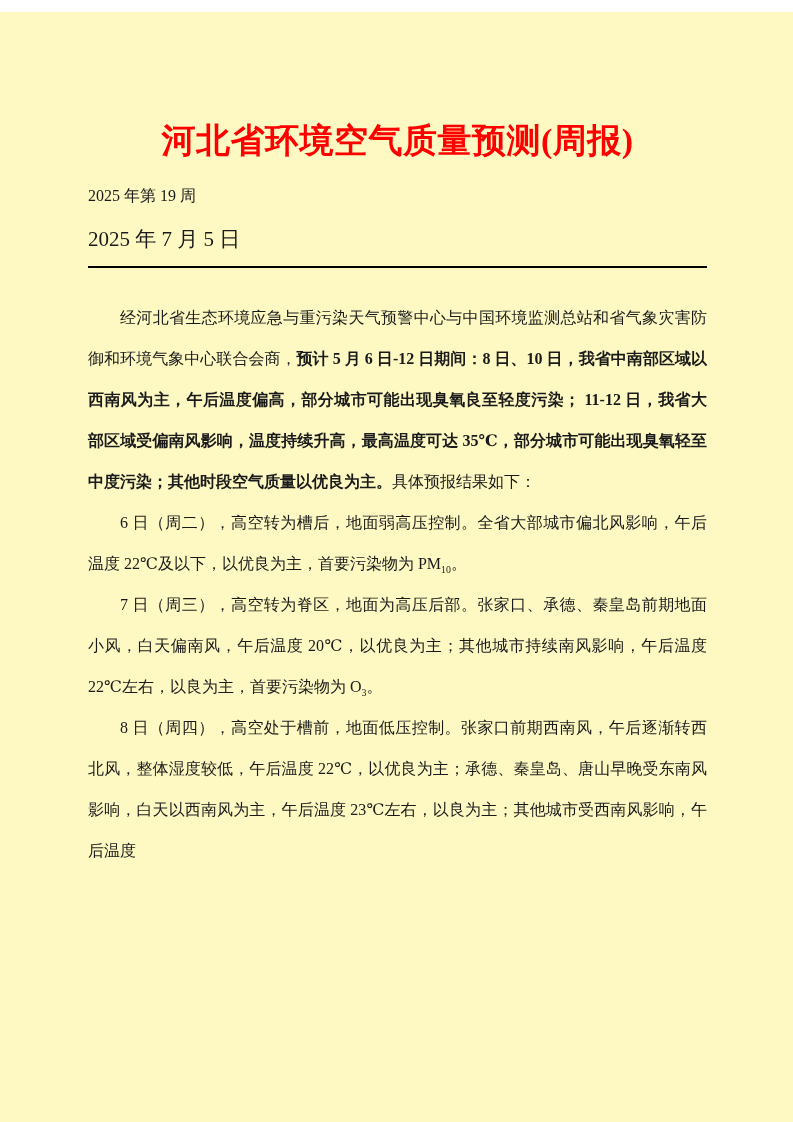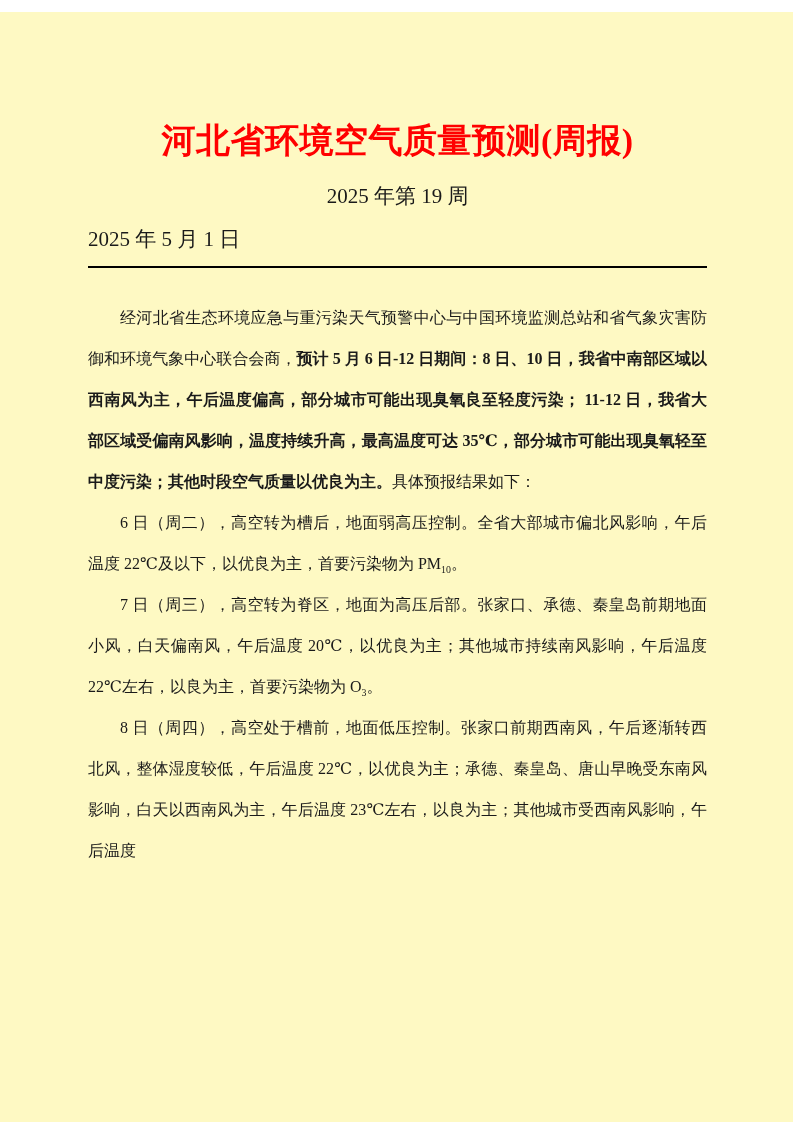--- a/index.html
+++ b/index.html
@@ -24,23 +24,23 @@
     padding-top: 104px;
     font-size: 34px;
     line-height: 50px;
     font-weight: bold;
     text-align: center;
     letter-spacing: 0.5px;
     white-space: nowrap;
   }
   .subtitle {
     margin-top: 15px;
-    font-size: 21px;
+    font-size: 16px;
     line-height: 30px;
-    text-align: center;
+    text-align: left;
   }
   .byline {
     margin-top: 13px;
     font-size: 21px;
     line-height: 30px;
     display: flex;
     justify-content: space-between;
     align-items: baseline;
   }
   .byline .issuer { letter-spacing: 0.3px; }
@@ -68,21 +68,21 @@
 </style>
 </head>
 <body>
 
 <div class="page">
   <h1 class="title" style="color: rgb(255, 0, 0);">河北省环境空气质量预测(周报)</h1>
 
   <div class="subtitle">2025 年第 19 周</div>
 
   <div class="byline">
-    <span class="issue-date">2025 年 5 月 1 日</span>
+    <span class="issue-date">2025 年 7 月 5 日</span>
   </div>
 
   <hr class="rule">
 
   <div class="doc-body">
       <p class="para"><span>经河北省生态环境应急与重污染天气预警中心与中国环境监测总站和省气象灾害防御和环境气象中心联合会商，</span><span class="bold">预计 5 月 6 日-12 日期间：8 日、10 日，我省中南部区域以西南风为主，午后温度偏高，部分城市可能出现臭氧良至轻度污染； 11-12 日，我省大部区域受偏南风影响，温度持续升高，最高温度可达 35℃，部分城市可能出现臭氧轻至中度污染；其他时段空气质量以优良为主。</span><span>具体预报结果如下：</span></p>
       <p class="para"><span>6 日（周二），高空转为槽后，地面弱高压控制。全省大部城市偏北风影响，午后温度 22℃及以下，以优良为主，首要污染物为 PM</span><sub>10</sub><span>。</span></p>
       <p class="para"><span>7 日（周三），高空转为脊区，地面为高压后部。张家口、承德、秦皇岛前期地面小风，白天偏南风，午后温度 20℃，以优良为主；其他城市持续南风影响，午后温度 22℃左右，以良为主，首要污染物为 O</span><sub>3</sub><span>。</span></p>
       <p class="para"><span>8 日（周四），高空处于槽前，地面低压控制。张家口前期西南风，午后逐渐转西北风，整体湿度较低，午后温度 22℃，以优良为主；承德、秦皇岛、唐山早晚受东南风影响，白天以西南风为主，午后温度 23℃左右，以良为主；其他城市受西南风影响，午后温度</span></p>
     </div>

